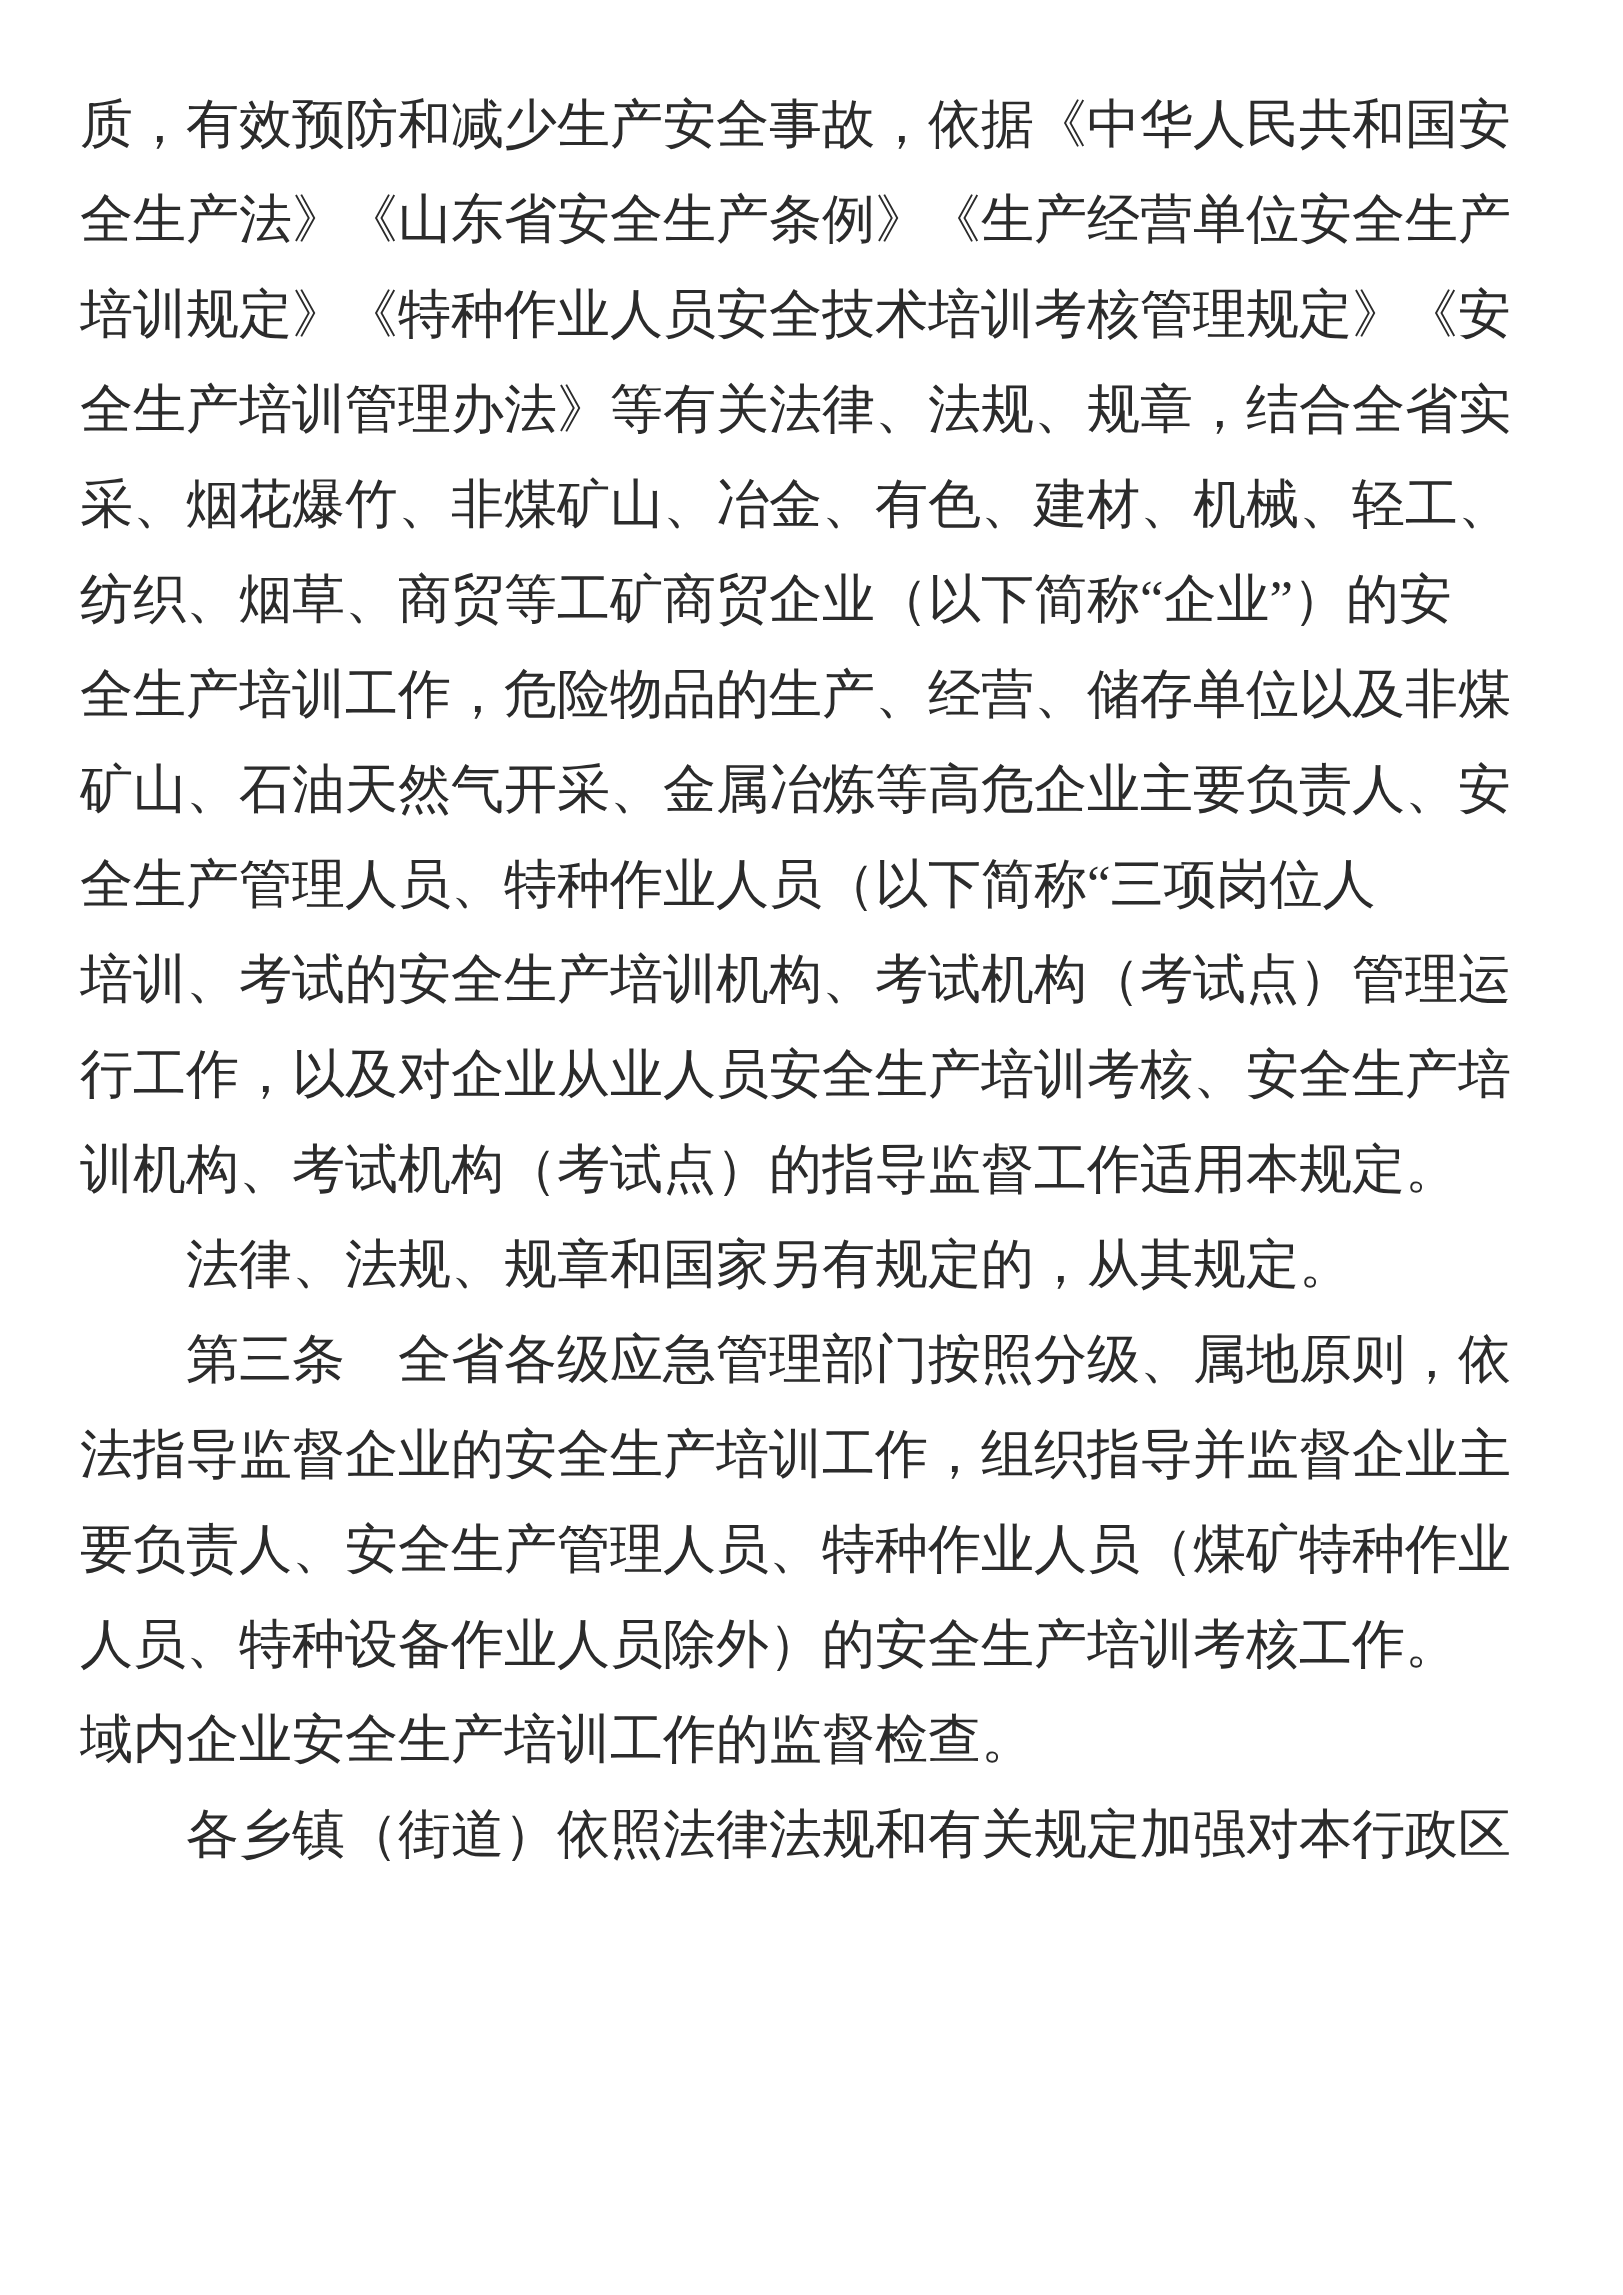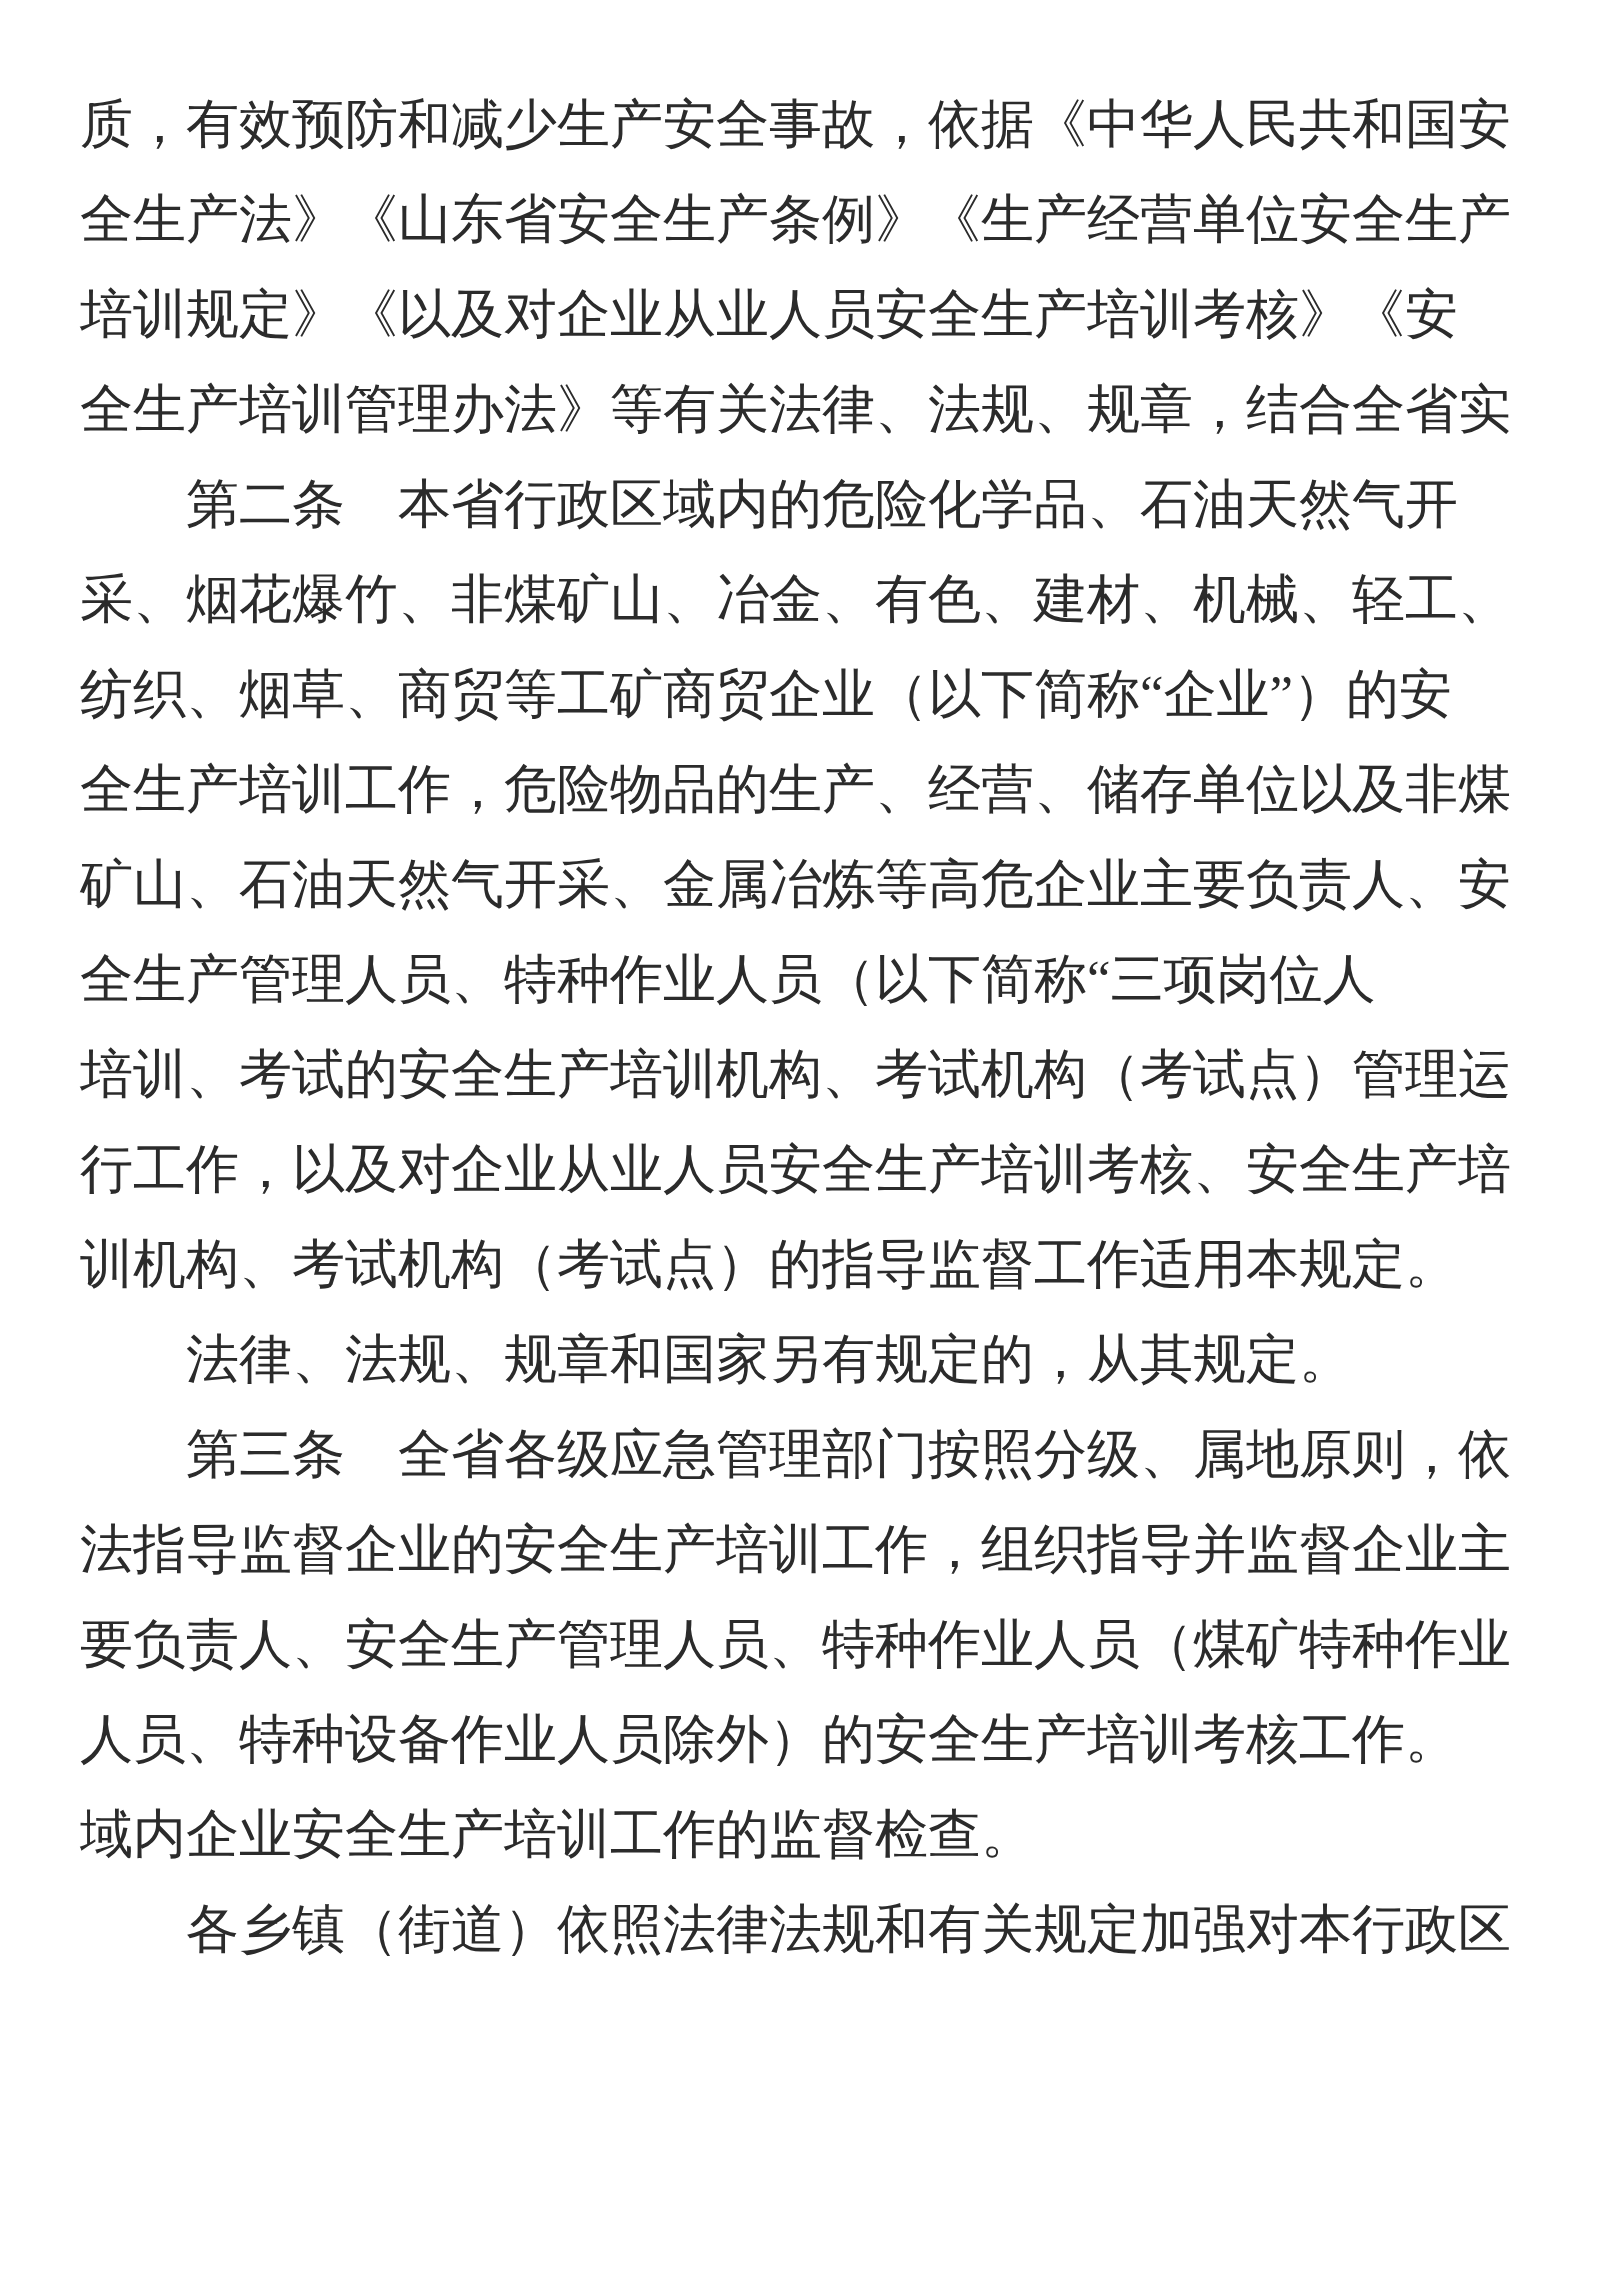--- a/index.html
+++ b/index.html
@@ -30,23 +30,22 @@
     letter-spacing: 0;
   }
 </style>
 </head>
 <body>
 
 <div class="page">
   <div class="doc">
     <div class="text-line">质，有效预防和减少生产安全事故，依据《中华人民共和国安</div>
     <div class="text-line">全生产法》《山东省安全生产条例》《生产经营单位安全生产</div>
-    <div class="text-line">培训规定》《以及对企业从业人员安全生产培训考核》《安</div>
+    <div class="text-line">培训规定》《特种作业人员安全技术培训考核管理规定》《安</div>
     <div class="text-line">全生产培训管理办法》等有关法律、法规、规章，结合全省实</div>
-    <div class="text-line">　　第二条　本省行政区域内的危险化学品、石油天然气开</div>
     <div class="text-line">采、烟花爆竹、非煤矿山、冶金、有色、建材、机械、轻工、</div>
     <div class="text-line">纺织、烟草、商贸等工矿商贸企业（以下简称“企业”）的安</div>
     <div class="text-line">全生产培训工作，危险物品的生产、经营、储存单位以及非煤</div>
     <div class="text-line">矿山、石油天然气开采、金属冶炼等高危企业主要负责人、安</div>
     <div class="text-line">全生产管理人员、特种作业人员（以下简称“三项岗位人</div>
     <div class="text-line">培训、考试的安全生产培训机构、考试机构（考试点）管理运</div>
     <div class="text-line">行工作，以及对企业从业人员安全生产培训考核、安全生产培</div>
     <div class="text-line">训机构、考试机构（考试点）的指导监督工作适用本规定。</div>
     <div class="text-line">　　法律、法规、规章和国家另有规定的，从其规定。</div>
     <div class="text-line">　　第三条　全省各级应急管理部门按照分级、属地原则，依</div>

